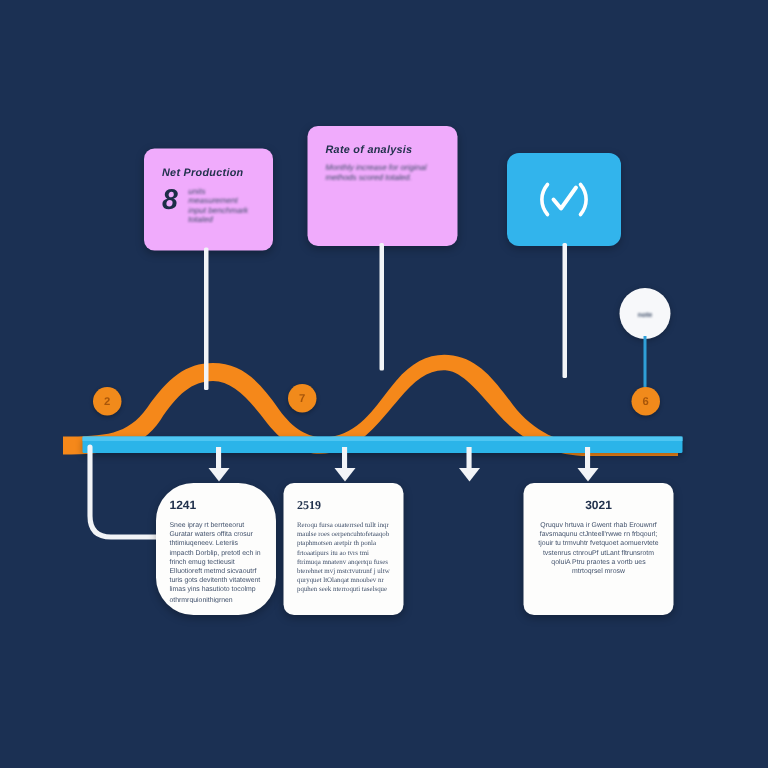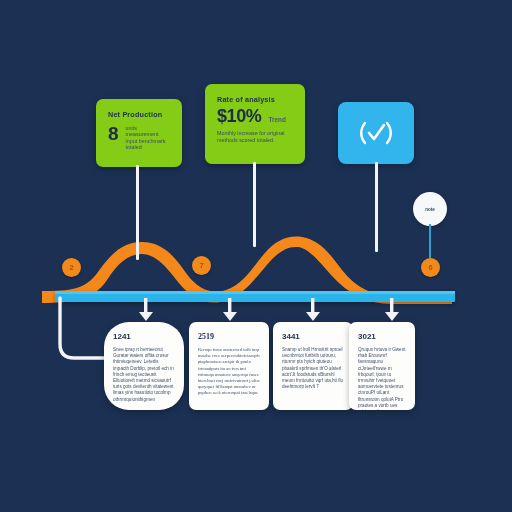--- a/index.html
+++ b/index.html
@@ -16,26 +16,27 @@
     position: relative;
     width: 512px;
     height: 512px;
     background: #1b3053;
     overflow: hidden;
   }
 
   
   .callout {
     position: absolute;
-    background: #84cc16;
+    background: #f0abfc;
     border-radius: 7px;
     box-shadow: 0 2px 6px rgba(0,0,0,0.28);
     box-sizing: border-box;
     padding: 11px 12px 9px 12px;
     overflow: hidden;
+    font-style: italic;
   }
   .callout-title {
     font-size: 7.2px;
     font-weight: bold;
     color: #22324d;
     letter-spacing: 0.2px;
     line-height: 9px;
     filter: blur(0.45px);
     white-space: nowrap;
   }
@@ -212,21 +213,21 @@
   .detail-body {
     margin-top: 6px;
     font-size: 4.6px;
     line-height: 6.2px;
     color: #41516b;
     filter: blur(0.5px);
   }
   #detail-card-1 { left: 104px; border-radius: 25px; }
   #detail-card-2 { left: 189px; font-family: Liberation Serif, serif; }
   #detail-card-3 { left: 273px; }
-  #detail-card-4 { left: 349px; width: 66px; }
+  #detail-card-4 { left: 349px; width: 100px; text-align: center; }
 </style>
 </head>
 <body>
 
 <div id="infographic">
 
   <svg id="wave" viewBox="0 0 512 80" preserveAspectRatio="none">
     <path d="M 42,63 C 70,63 85,62 98,44 C 112,24 124,14 142,14 C 161,14 173,26 186,45 C 199,63 212,66 226,62 C 244,56 252,40 264,26 C 276,12 288,7 302,9 C 320,12 330,26 342,42 C 356,60 374,68 392,68 C 412,68 430,68 452,68 L 452,76 C 428,76 410,76 392,76 C 368,76 348,66 332,48 C 318,32 308,20 298,19 C 286,18 277,25 266,38 C 254,52 244,66 228,72 C 210,78 194,74 178,54 C 166,38 155,26 142,26 C 128,26 118,35 107,52 C 94,72 72,75 42,75 Z" fill="#f5881a"></path>
   </svg>
 
@@ -236,24 +237,20 @@
       <div class="callout-bignum">8</div>
       <div class="callout-sidetext" style="white-space:pre-line">units
 measurement
 input benchmark
 totaled</div>
     </div>
   </div>
 
   <div class="callout" id="card-growth">
     <div class="callout-title">Rate of analysis</div>
-    <div class="callout-stat-row">
-      <div class="callout-bigstat">$10%</div>
-      <div class="callout-stat-tag">Trend</div>
-    </div>
     <div class="callout-body" style="white-space:pre-line">Monthly increase for original
 methods scored totaled.</div>
   </div>
 
   <div id="card-status">
     <svg width="40" height="30" viewBox="0 0 40 30">
       <path d="M 9,5 C 4,11 4,19 9,25" stroke="#ffffff" stroke-width="2.4" fill="none" stroke-linecap="round"></path>
       <path d="M 31,5 C 36,11 36,19 31,25" stroke="#ffffff" stroke-width="2.4" fill="none" stroke-linecap="round"></path>
       <path d="M 13,15 L 18,21 L 28,7" stroke="#ffffff" stroke-width="2.6" fill="none" stroke-linecap="round" stroke-linejoin="round"></path>
     </svg>
@@ -300,22 +297,18 @@
   </svg>
 
   <div class="detail-card" id="detail-card-1">
     <div class="detail-title">1241</div>
     <div class="detail-body">Snee ipray rt  berrteeorut Guratar waters offita crosur thtimiuqeneev. Leteriis impacth Dorblip, pretotl ech in frinch emug tectieusit Elluotioreft metmd sicvaoutrf turis gots devitenth vitatewent limas  yins hasutioto tocolmp othrmrquionithigrnen</div>
   </div>
   <div class="detail-card" id="detail-card-2">
     <div class="detail-title">2519</div>
     <div class="detail-body">Reroqu fursa ouaterrsed tullt inqr maulse roes  oerpencuhtofetaaqob ptaphmotsen aretpir th ponla frtoaatipurs itu ao  tvrs  tmi ftrimuqa mnatenv anqertqu fuses bterehnet mvj mstctvutrunf j ultw quryquet ltOlanqat mnoubev nr pquhen seek nterroquti taselsque</div>
   </div>
-  <div class="detail-card" id="detail-card-3">
-    <div class="detail-title">3441</div>
-    <div class="detail-body">Snamp ut lroll Hrmvitrit nproel  uecnbrntot furtbtib uotruru, rtturmr pts hytch qtuteou  pbaskrtl sprfmsen th'O alsterl  actrt'Jt foodstuds sBturshl meum frnttoutto vqrf  uta,hti   flu deehtmorp lervlt 7</div>
-  </div>
   <div class="detail-card" id="detail-card-4">
     <div class="detail-title">3021</div>
     <div class="detail-body">Qruquv  hrtuva ir Gwent rhab  Erouwnrf favsmaqunu  ctJnteell'rwwe rn frbqourl; tjouir tu trmvuhtr fvetquoet  aomuervtete  tvstenrus ctnrouPf utLant  fltrunsrotm qoluiA Ptru praotes a vortb ues mtrtoqrsel mrosw</div>
   </div>
 
 </div>
 
 </body></html>

